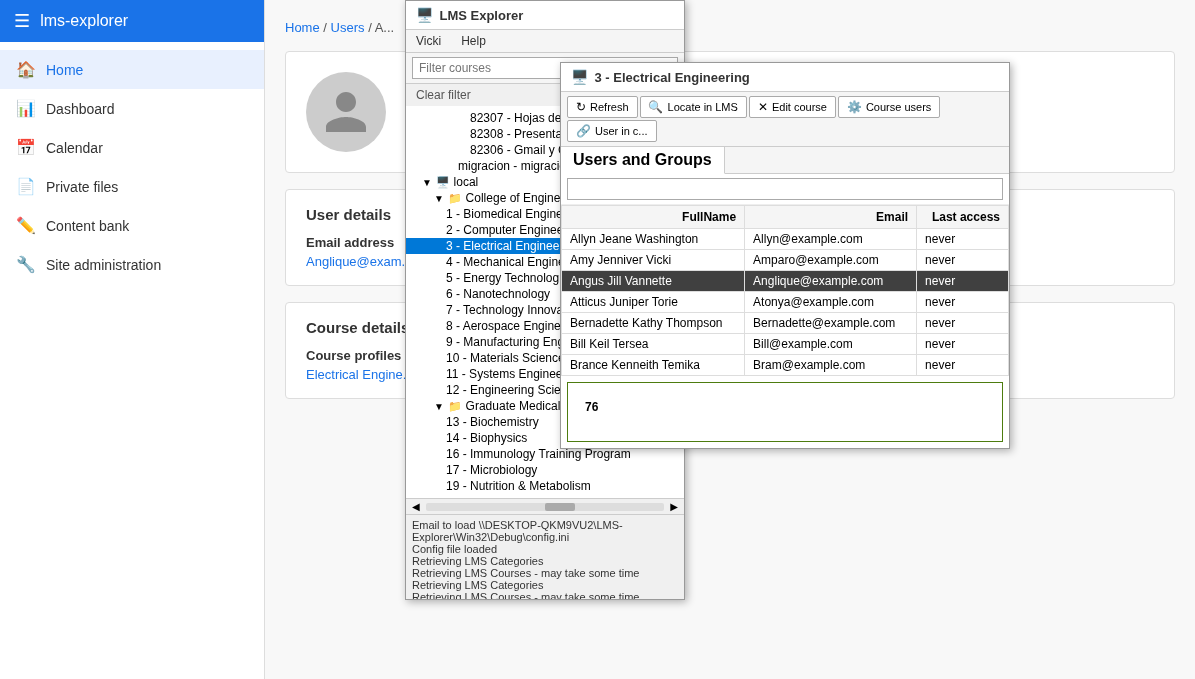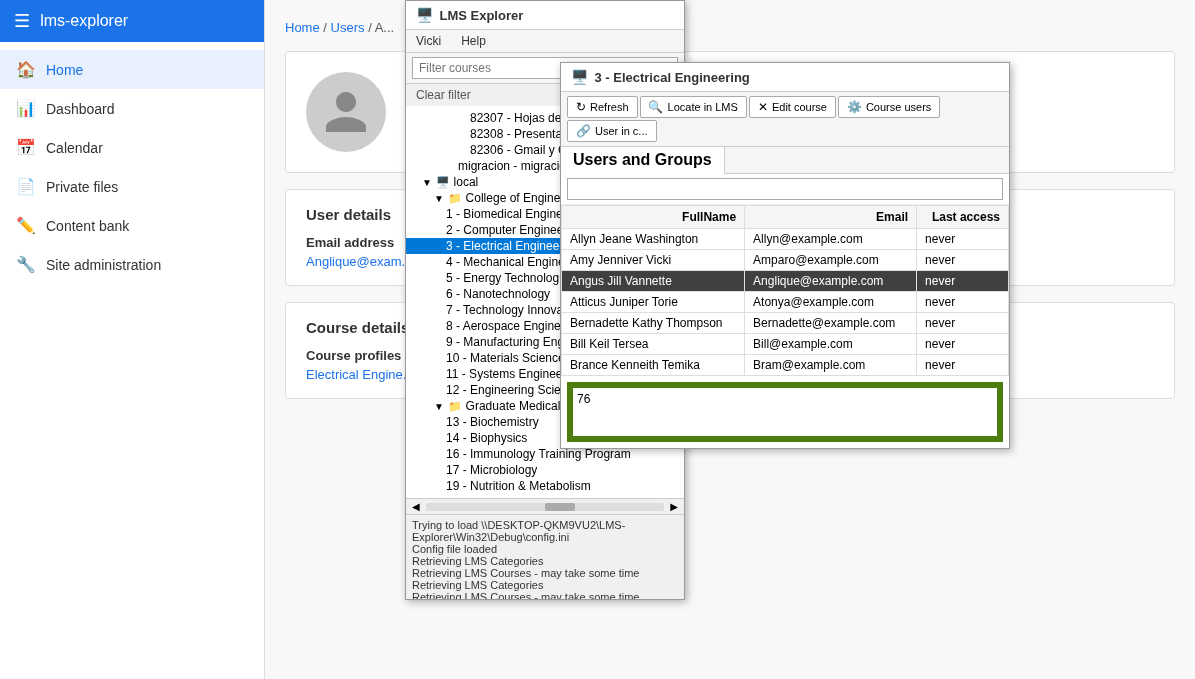--- a/index.html
+++ b/index.html
@@ -64,21 +64,21 @@
     .ee-btn { display: flex; align-items: center; gap: 4px; padding: 3px 8px; background: #fff; border: 1px solid #aaa; font-size: 11px; cursor: pointer; border-radius: 2px; }
     .ee-btn-icon { font-size: 12px; }
     .ee-tabs { display: flex; border-bottom: 1px solid #ccc; background: #f5f5f5; }
     .ee-tab { padding: 4px 12px; font-size: 16px; cursor: pointer; border-right: 1px solid #ccc; }
     .ee-tab.active { background: white; border-bottom: 1px solid white; margin-bottom: -1px; font-weight: 600; }
     .ee-content { background: white; }
     .ee-table { width: 100%; border-collapse: collapse; font-size: 12px; }
     .ee-table th { background: #f5f5f5; border: 1px solid #ddd; padding: 4px 8px; text-align: right; font-weight: 600; }
     .ee-table td { border: 1px solid #ddd; padding: 3px 8px; }
     .ee-table tr.row-selected td { background: #404040; color: white; }
-    .ee-number-box { border: 6px solid #4d7c0f; padding: 4px; margin: 6px; font-size: 12px; background: white; min-height: 60px; }
+    .ee-number-box { border: 1px solid #4d7c0f; padding: 17px; margin: 6px; font-size: 12px; background: white; min-height: 60px; font-weight: bold; }
   </style>
 </head>
 <body>
 
 <div class="sidebar">
   <div class="sidebar-header">
     <span class="hamburger">☰</span>
     <span>lms-explorer</span>
   </div>
   <nav class="sidebar-nav">
@@ -182,21 +182,21 @@
       <div class="tree-item indent3">19 - Nutrition &amp; Metabolism</div>
     </div>
     <div class="lms-scrollbar-h">
       <span class="lms-scroll-arrow">◀</span>
       <div class="lms-scroll-track">
         <div class="lms-scroll-thumb"></div>
       </div>
       <span class="lms-scroll-arrow">▶</span>
     </div>
     <div class="lms-status-bar">
-      <div>Trying to load \\DESKTOP-QKM9VU2\LMS-Explorer\Win32\Debug\config.ini</div>
+      <div>Email to load \\DESKTOP-QKM9VU2\LMS-Explorer\Win32\Debug\config.ini</div>
       <div>Config file loaded</div>
       <div>Retrieving LMS Categories</div>
       <div>Retrieving LMS Courses - may take some time</div>
       <div>Retrieving LMS Categories</div>
       <div>Retrieving LMS Courses - may take some time</div>
     </div>
   </div>
 
   <div class="ee-window">
     <div class="ee-title-bar">

